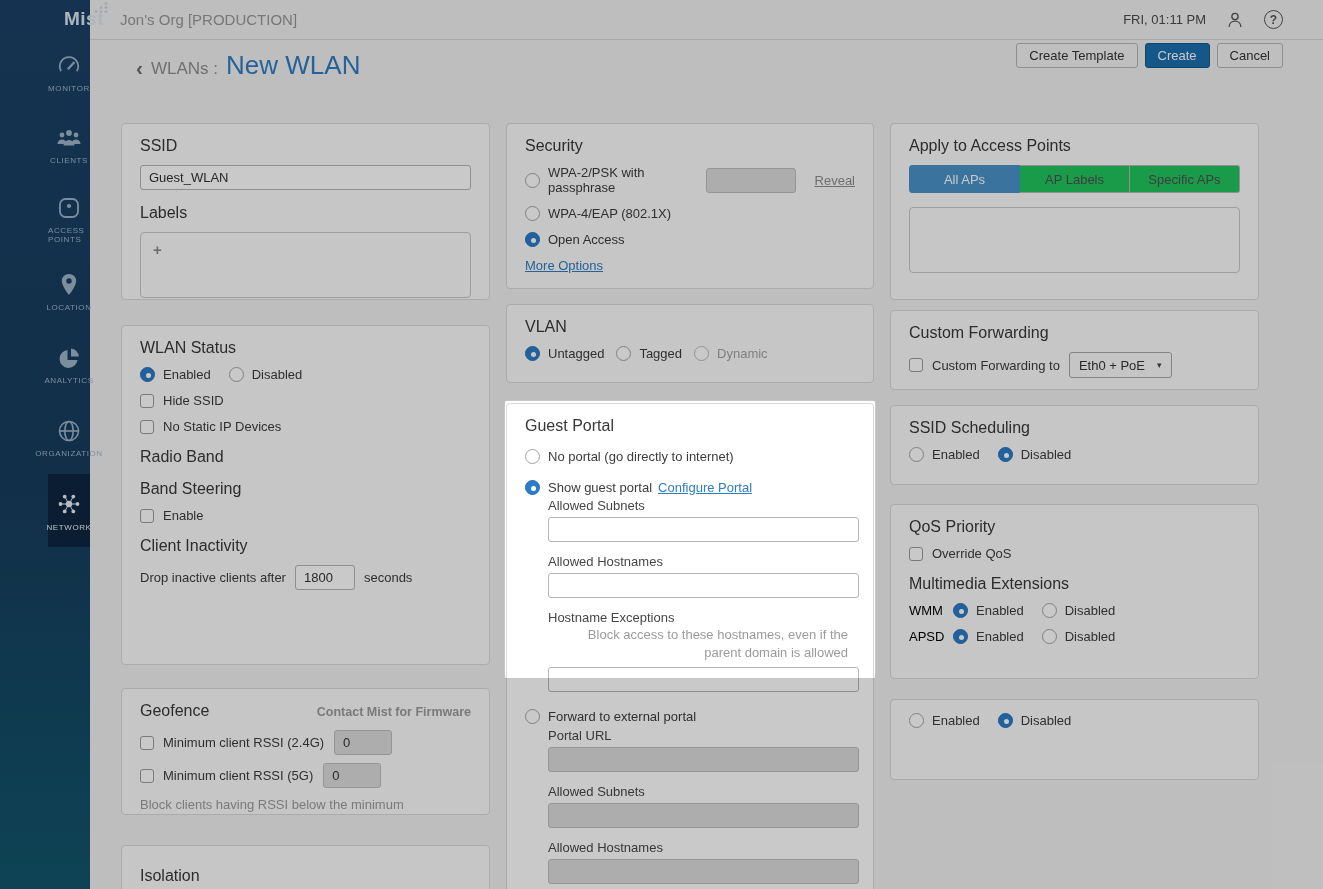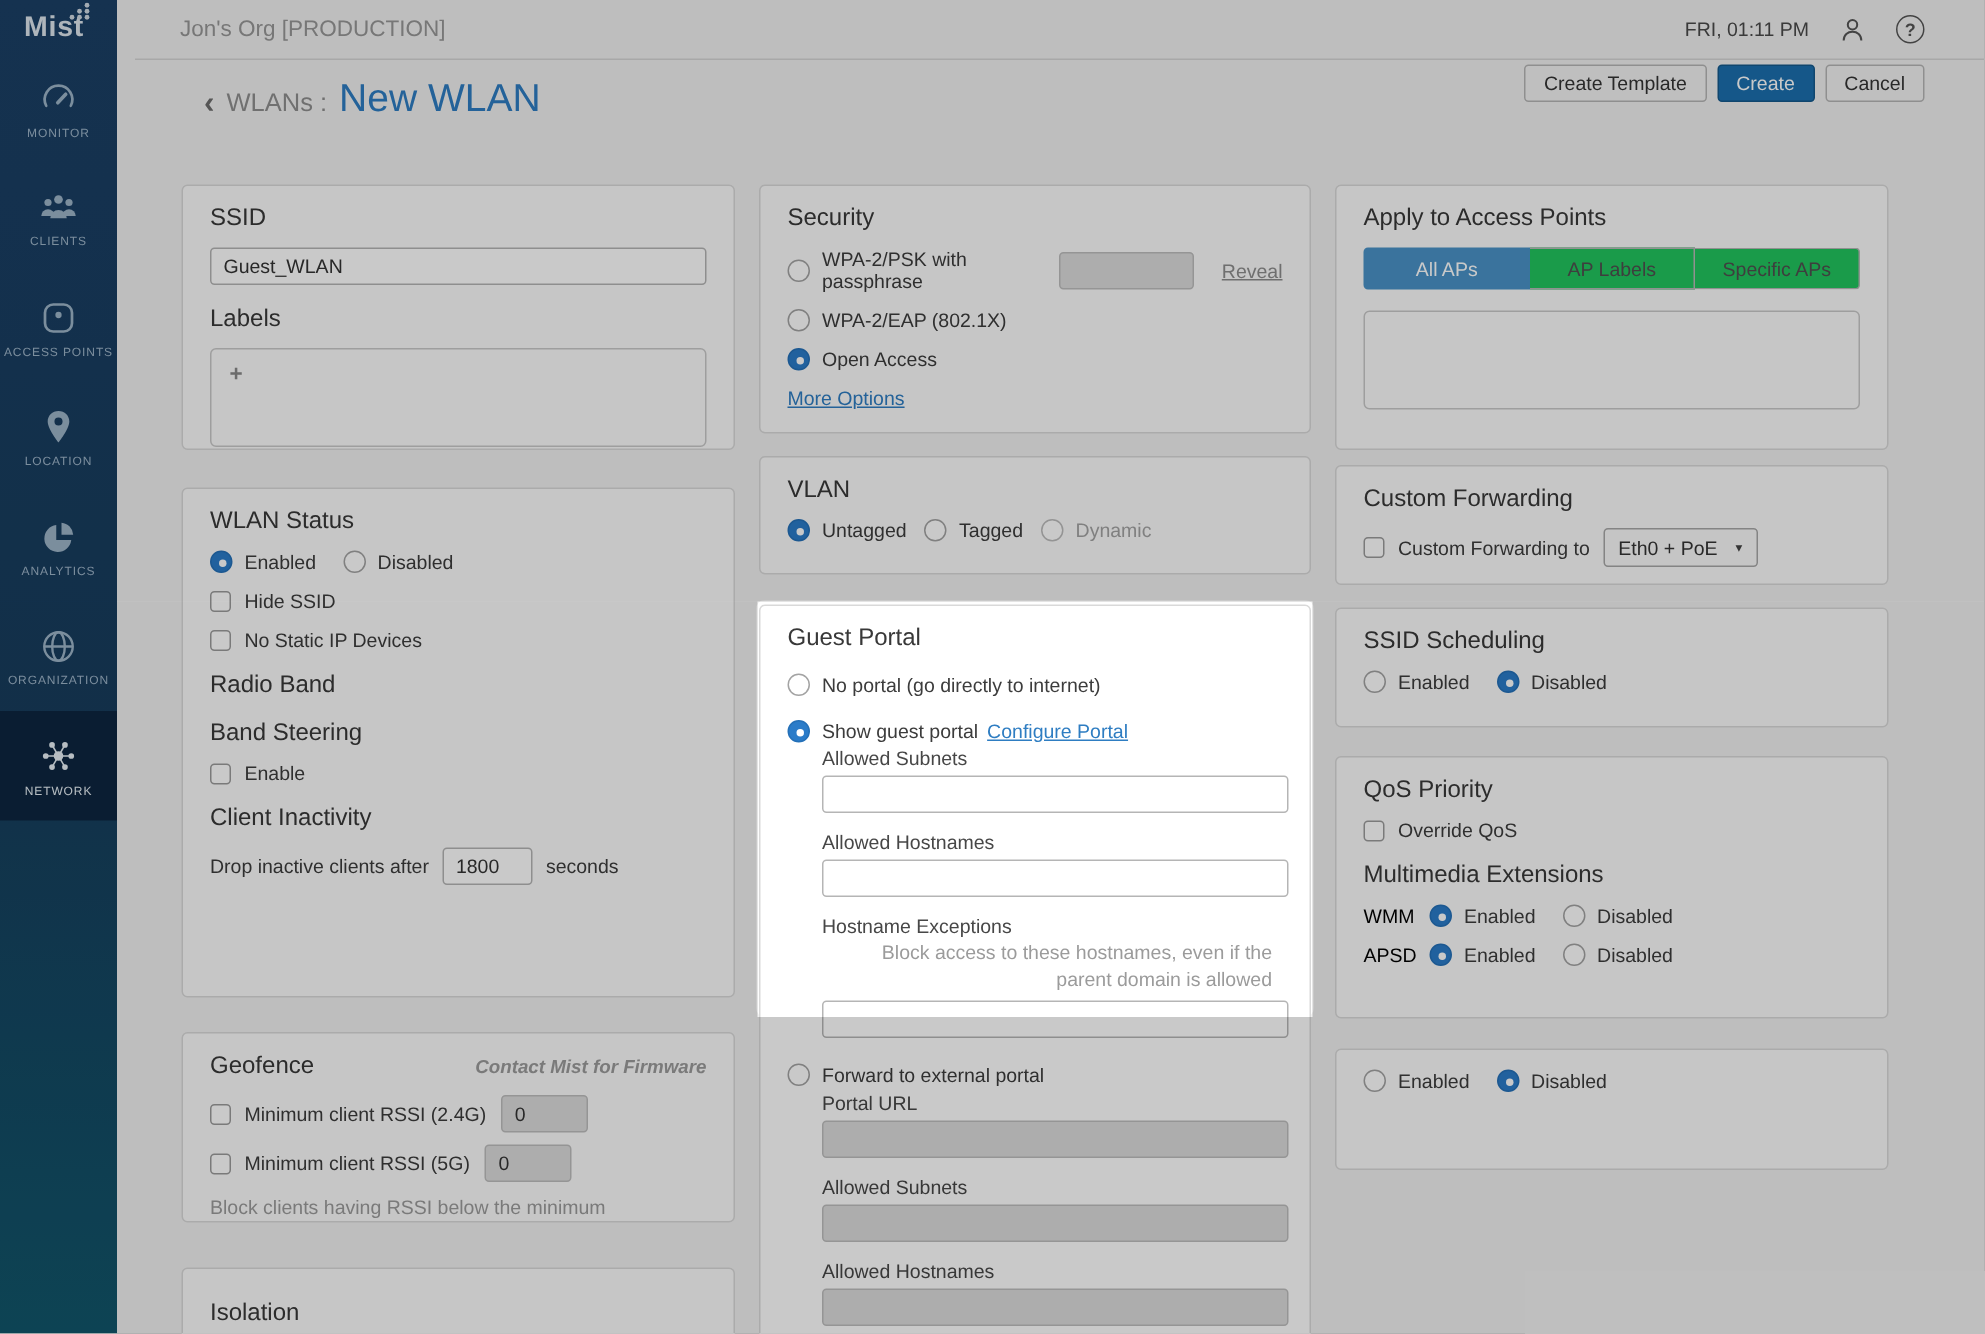--- a/index.html
+++ b/index.html
@@ -5,23 +5,24 @@
   * { margin:0; padding:0; box-sizing:border-box; }
   html,body { background:#888; }
   body { font-family:"Liberation Sans", sans-serif; }
   #app {
     position:relative; width:1323px; height:889px; overflow:hidden;
     background:#f2f2f2; font-size:13px; color:#3c3c3c;
   }
 
   
   .sidebar {
-    position:absolute; left:0; top:0; width:78px; height:100%;
+    position:absolute; left:0; top:0; width:90px; height:100%;
     background:linear-gradient(180deg,#1b4066 0%,#173c5c 55%,#11566b 100%);
     z-index:2;
+    padding-left:48px;
   }
   .logo { position:relative; height:36px; color:#dde6ee; }
   .logo .word { position:absolute; left:16px; top:8px; font-size:19px; font-weight:bold; letter-spacing:.5px; }
   .logo svg { position:absolute; left:38px; top:1px; }
   .nav-item {
     height:73px; display:flex; flex-direction:column; align-items:center; justify-content:center;
     color:#9db4c8; cursor:pointer;
   }
   .nav-item .nav-label { font-size:8px; letter-spacing:.6px; margin-top:4px; text-transform:uppercase; }
   .nav-item.active { background:#0d2640; color:#e8f0f6; }
@@ -115,21 +116,21 @@
   .dd .caret { font-size:9px; color:#444; }
 
   
   .card.guest { background:#fff; height:530px; }
   .indent { margin-left:23px; }
   .gp-input { width:311px; margin-bottom:10px; }
   .gp-lbl { margin-top:2px; }
 
   
   .geo-head { display:flex; align-items:baseline; justify-content:space-between; margin-bottom:10px; }
-  .geo-note { font-size:12.5px; font-weight:bold; color:#9b9b9b;font-style:italic; }
+  .geo-note { font-size:12.5px; font-weight:bold; color:#9b9b9b; }
 
   
   .mm-prefix { width:44px; font-size:13px; color:#000000; }
 
   
   .dim { position:absolute; background:rgba(0,0,0,0.21); z-index:50; pointer-events:none; }
   .dim.top    { left:0; top:0; width:1323px; height:401px; }
   .dim.left   { left:0; top:401px; width:505px; height:277px; }
   .dim.right  { left:875px; top:401px; width:448px; height:277px; }
   .dim.bottom { left:0; top:678px; width:1323px; height:211px; }
@@ -228,21 +229,21 @@
         <label class="radio" style="margin-right:10px;">
           <span class="rb"></span>
           <span class="rlab">WPA-2/PSK with passphrase</span>
         </label>
         <input class="inp dis" style="width: 90px; margin-right: 19px;">
         <span class="link gray" style="text-decoration:underline;">Reveal</span>
       </div>
       <div class="row">
         <label class="radio">
           <span class="rb"></span>
-          <span class="rlab">WPA-2/EAP (802.1X)</span>
+          <span class="rlab">WPA-4/EAP (802.1X)</span>
         </label>
       </div>
       <div class="row">
         <label class="radio">
           <span class="rb sel"></span>
           <span class="rlab">Open Access</span>
         </label>
       </div>
       <span class="link">More Options</span>
     </div>

